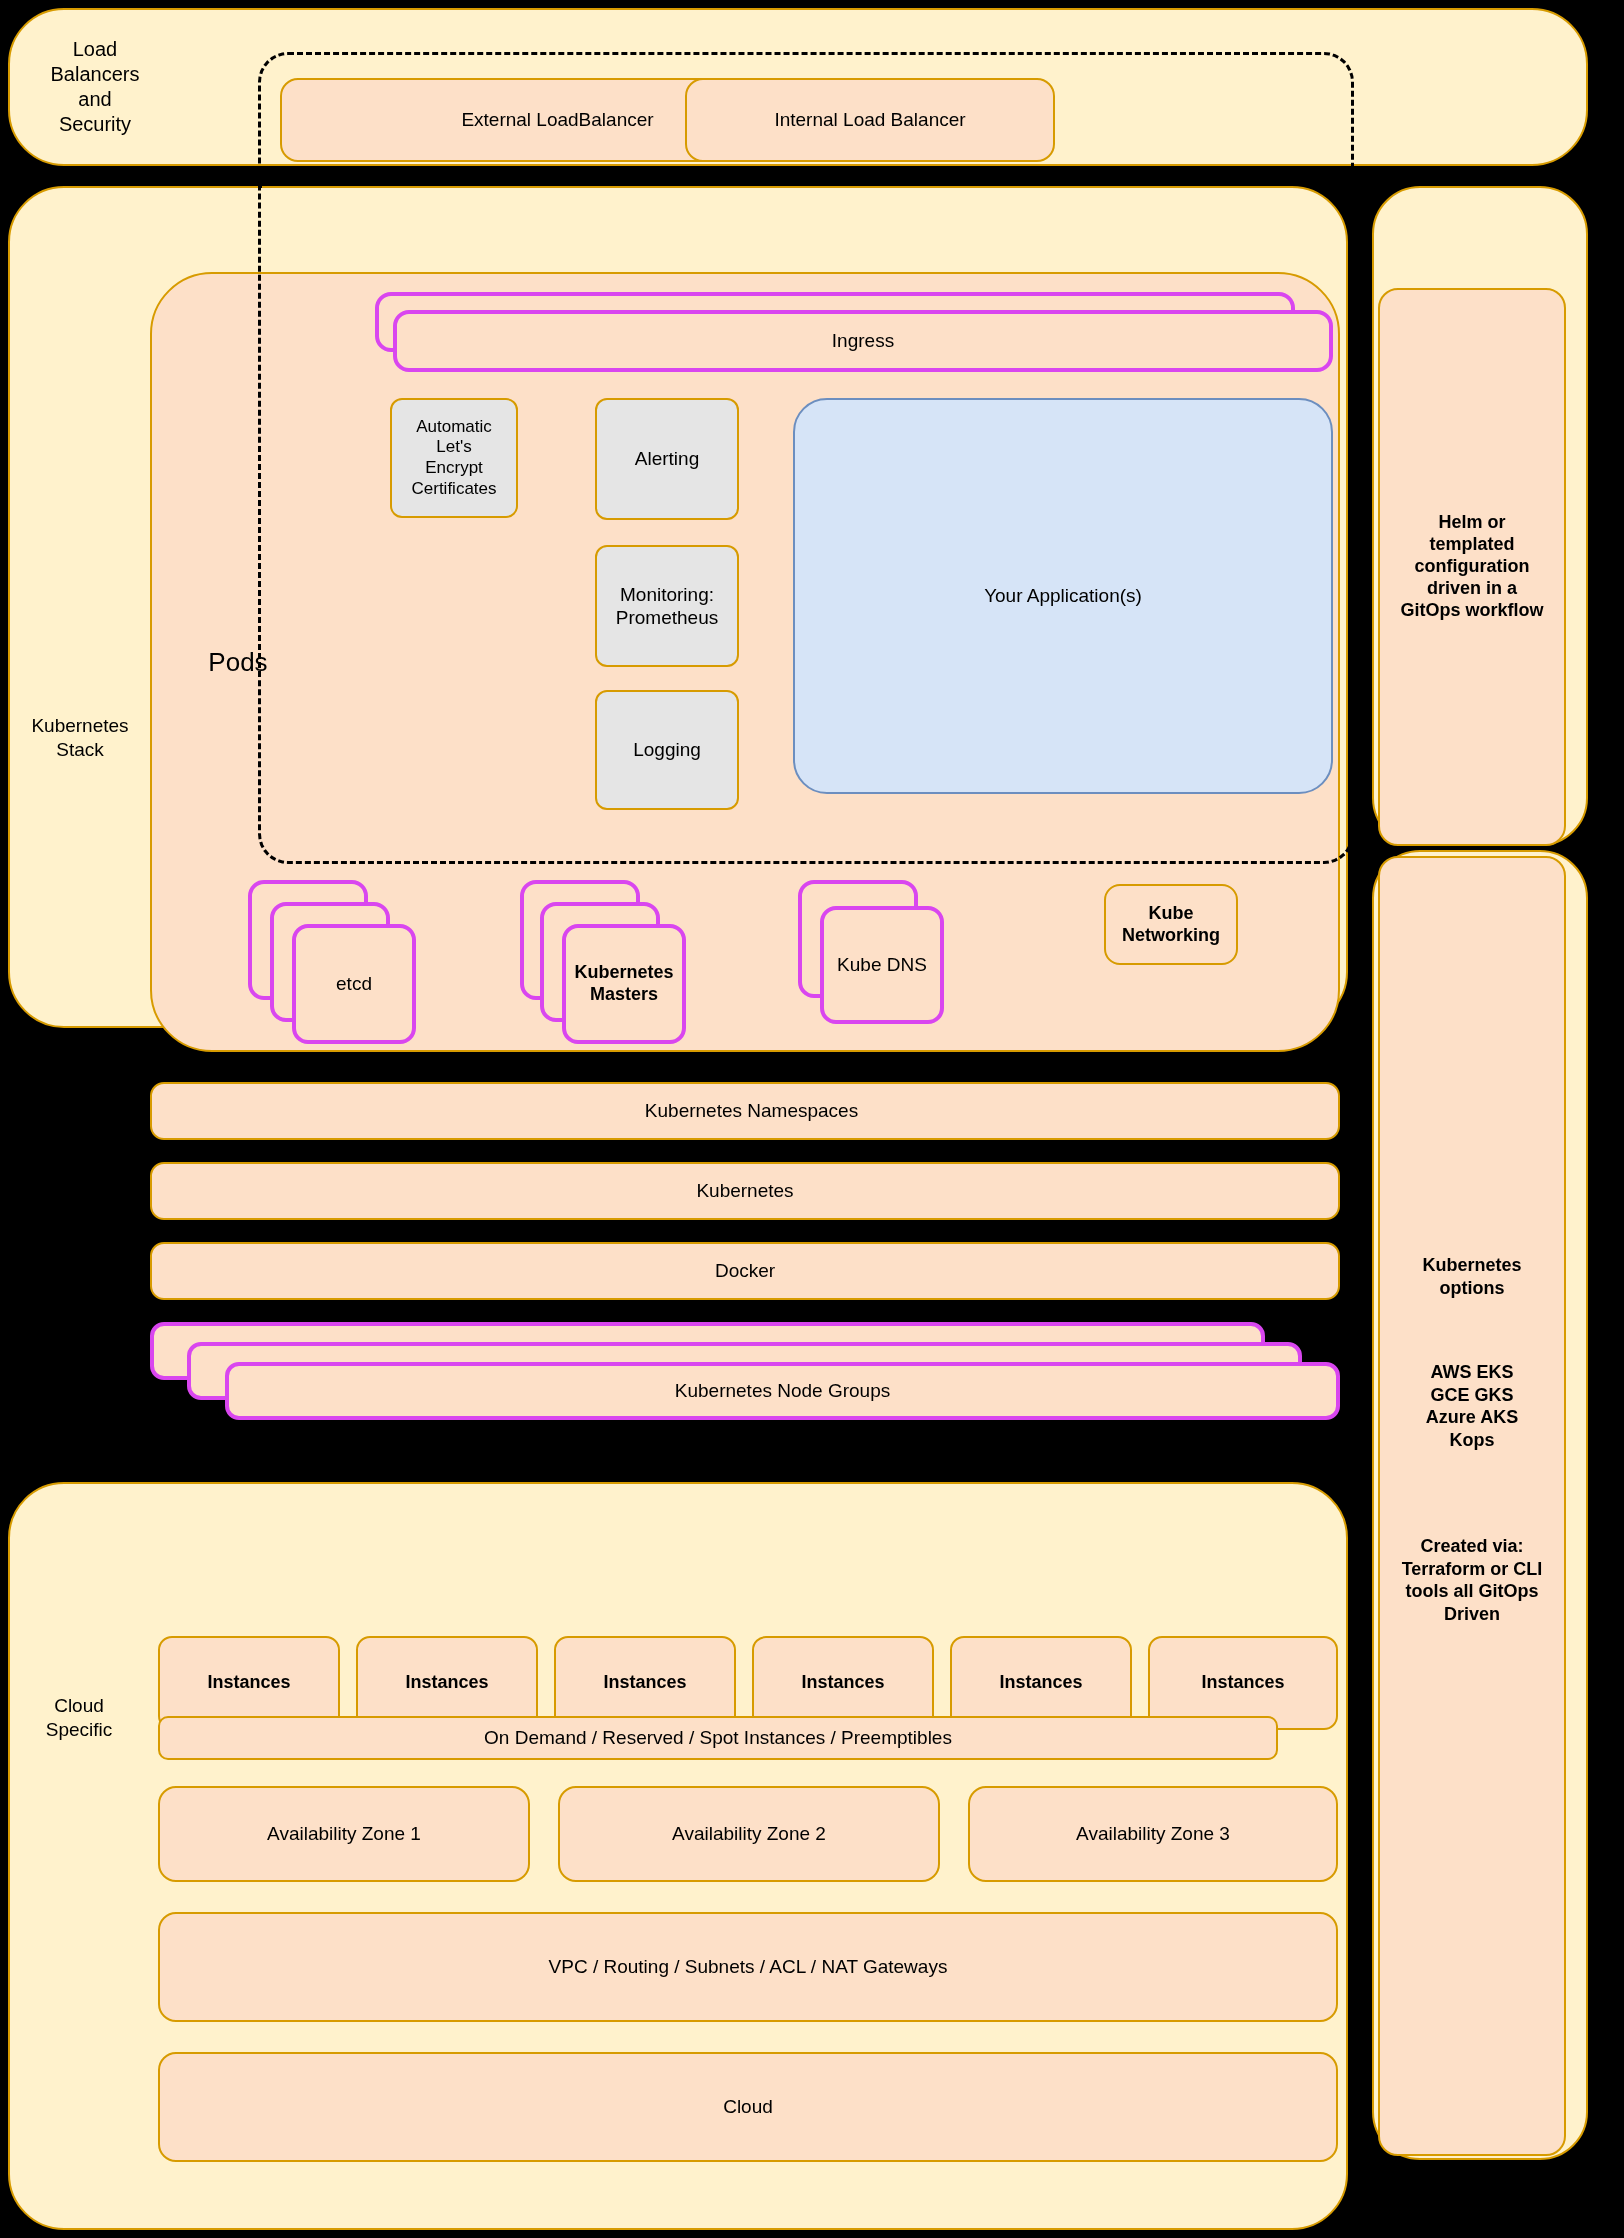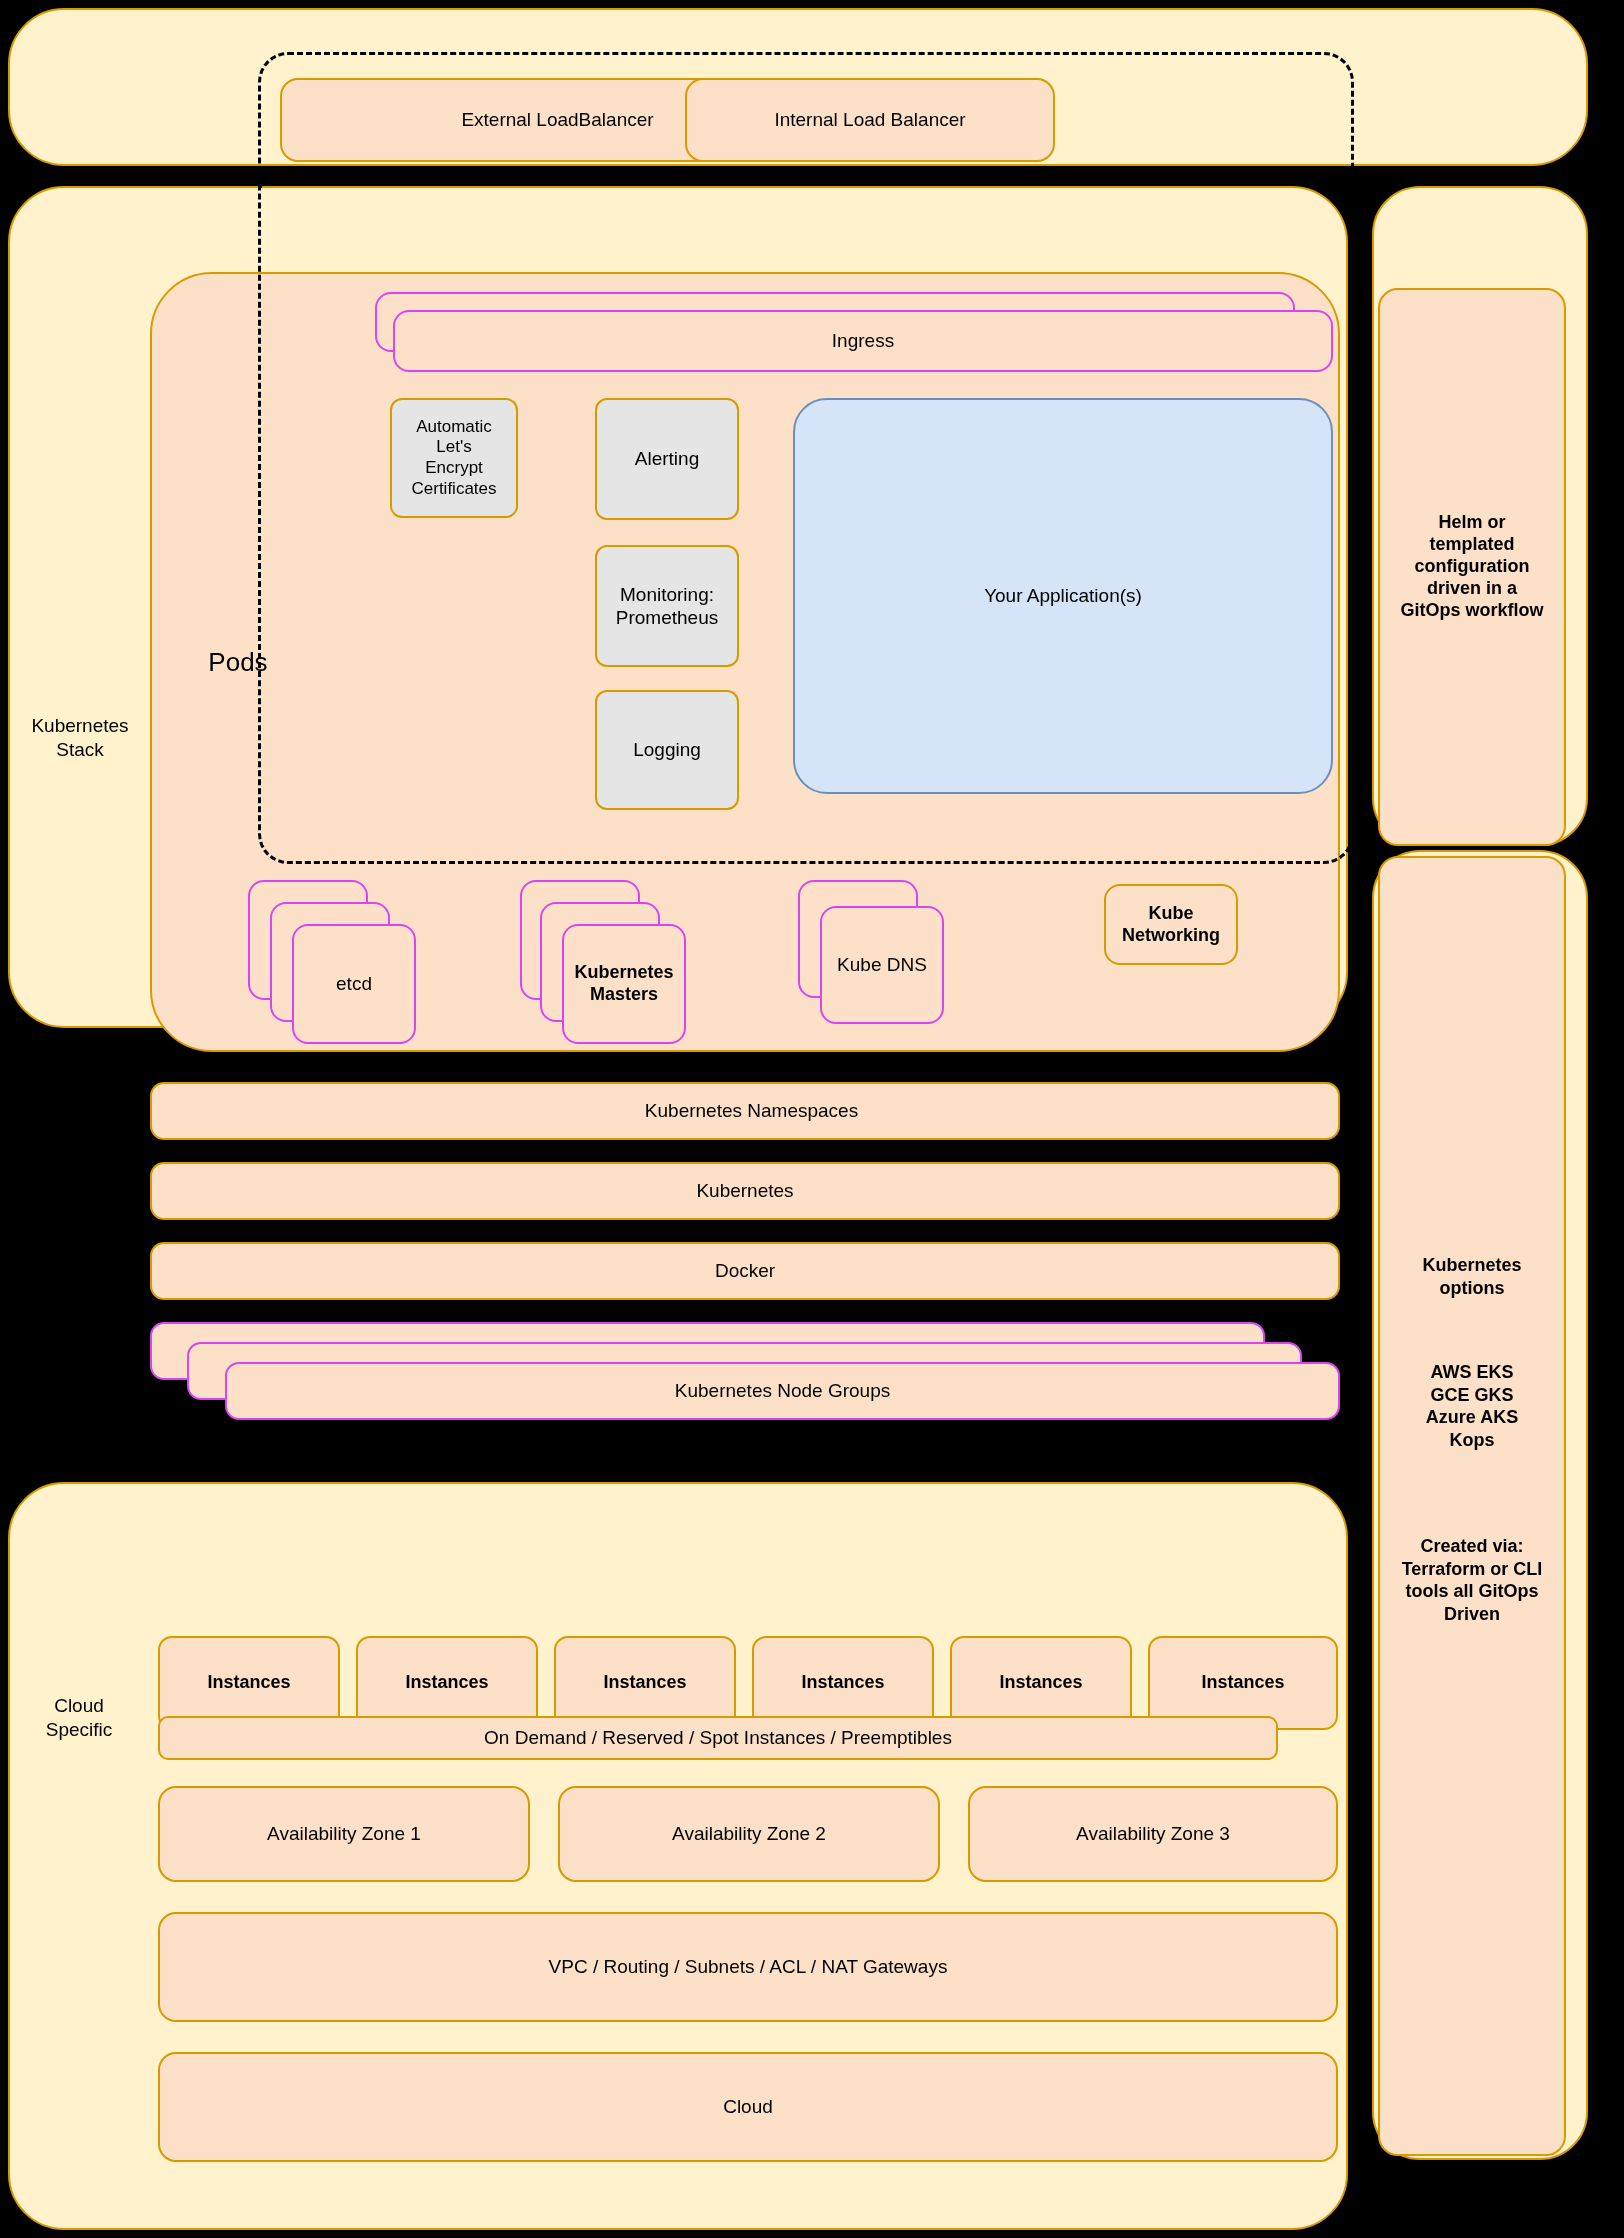--- a/index.html
+++ b/index.html
@@ -40,40 +40,46 @@
     border: 3px dashed #000000;
     border-radius: 26px;
     background: transparent;
     pointer-events: none;
   }
 
   
   .stack { position: absolute; }
   .stack > .card {
     position: absolute;
-    border: 2px solid #d946ef;
+    border: 4px solid #d946ef;
     background: #FDE0C8;
     border-radius: 16px;
     display: flex; align-items: center; justify-content: center;
     text-align: center; color: #000; line-height: 1.2;
   }
   .fs17 { font-size: 17px; }
   .fs18 { font-size: 18px; font-weight: bold; }
   .fs19 { font-size: 19px; }
   .fs20 { font-size: 20px; }
   .fs26 { font-size: 26px; }
   .colstack { flex-direction: column; }
 </style>
 </head>
 <body>
 
 <div id="stage">
 
   <div class="sh outer" style="left:8px; top:8px; width:1580px; height:158px;"></div>
 
+  <div class="lbl colstack fs20" style="left:30px; top:26px; width:130px; height:122px; flex-direction:column;">
+    <span>Load</span>
+    <span>Balancers</span>
+    <span>and</span>
+    <span>Security</span>
+  </div>
 
   <div class="sh inner fs19" style="left:280px; top:78px; width:555px; height:84px;">External LoadBalancer</div>
 
   <div class="sh inner fs19" style="left:685px; top:78px; width:370px; height:84px;">Internal Load Balancer</div>
 
   <div class="sh outer" style="left:8px; top:186px; width:1340px; height:842px;"></div>
 
   <div class="lbl colstack fs19" style="left:10px; top:710px; width:140px; height:56px; flex-direction:column;">
     <span>Kubernetes</span>
     <span>Stack</span>

